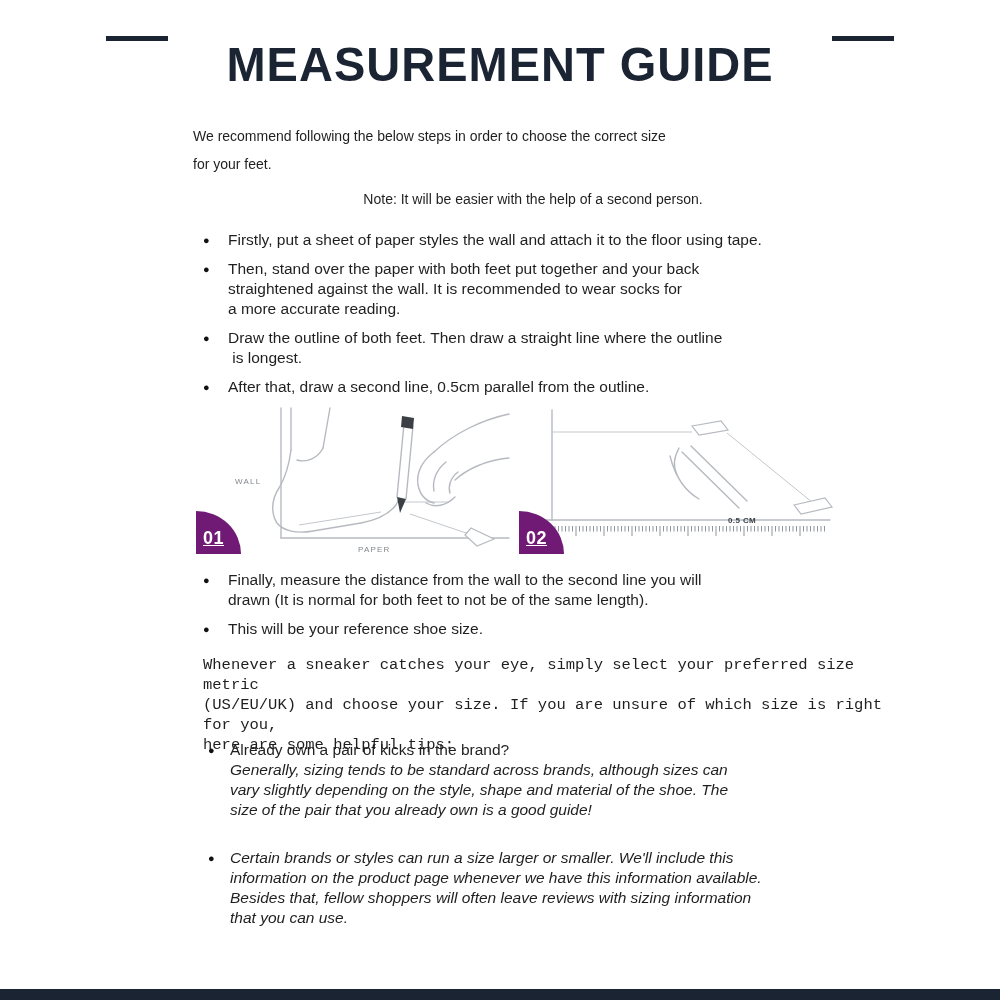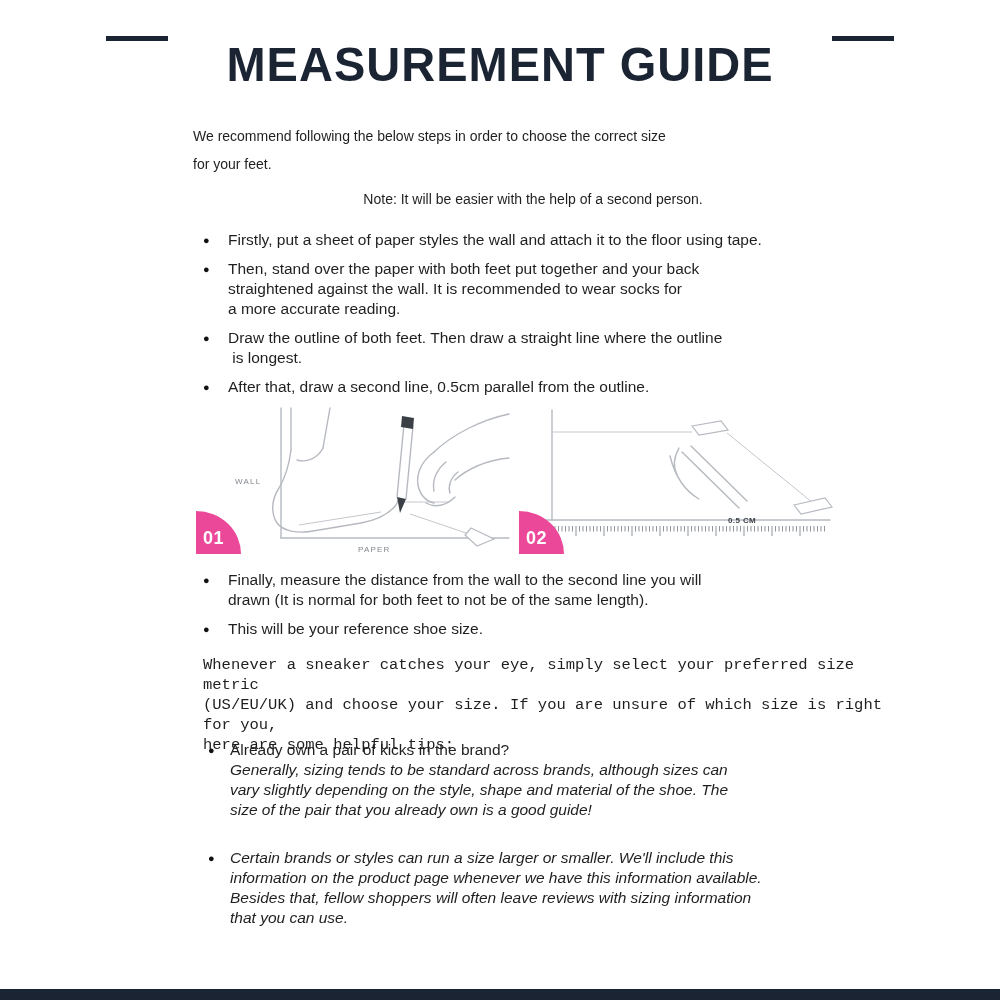--- a/index.html
+++ b/index.html
@@ -44,24 +44,24 @@
   ul.tips li + li { margin-top:28px; }
   .tip-heading { display:block; }
   .tip-body { display:block; white-space:pre-line;font-style:italic; }
 
   
   .figures { position:absolute; left:196px; top:402px; display:flex; gap:6px; }
   .figure { position:relative; width:317px; height:152px; }
   .figure svg.illustration { position:absolute; right:0; top:0; }
   .badge {
     position:absolute; left:0; bottom:0; width:45px; height:43px;
-    background:#ec4899; border-radius:0 100% 0 0;
+    background:#701a75; border-radius:0 100% 0 0;
     display:flex; align-items:flex-end; justify-content:flex-start;
     padding:0 0 5px 7px;
-    color:#ffffff; font-size:18px; font-weight:800; letter-spacing:0.5px;
+    color:#ffffff; font-size:18px; font-weight:800; letter-spacing:0.5px;text-decoration:underline;
   }
   .fig-label { fill:#82878d; font-size:8px; letter-spacing:1.2px; font-family:"Liberation Sans",sans-serif; }
   .fig-label-dark { fill:#3a4046; font-size:8px; font-weight:bold; letter-spacing:0.4px; font-family:"Liberation Sans",sans-serif; }
   .sketch { stroke:#b6bac0; stroke-width:1.4; fill:none; stroke-linecap:round; stroke-linejoin:round; }
   .sketch-thin { stroke:#c3c7cc; stroke-width:1; fill:none; }
   .sketch-dark { fill:#3a4046; stroke:none; }
   .sketch-white { fill:#ffffff; stroke:#b6bac0; stroke-width:1.2; }
   .ruler { stroke:#8f959b; stroke-width:1; fill:none; }
 
   

